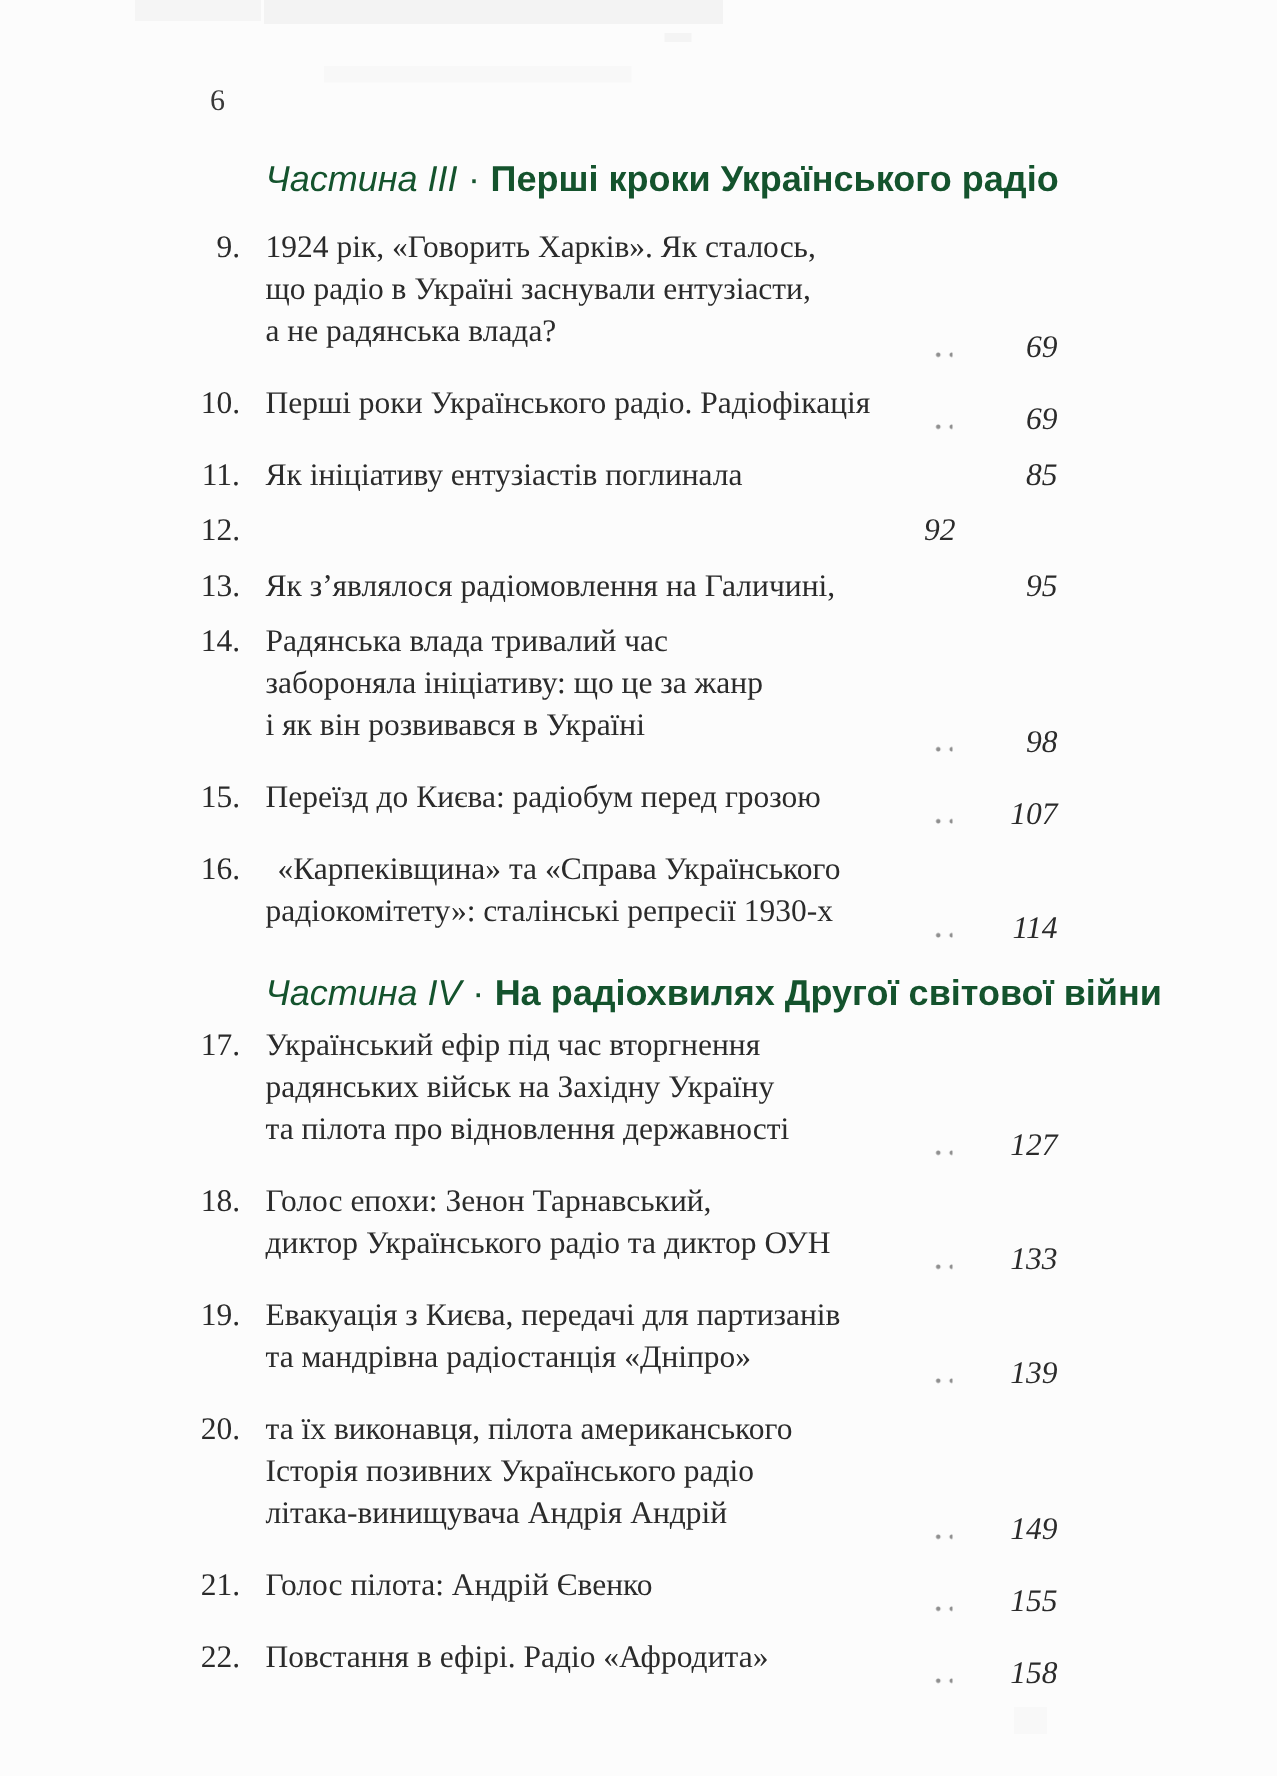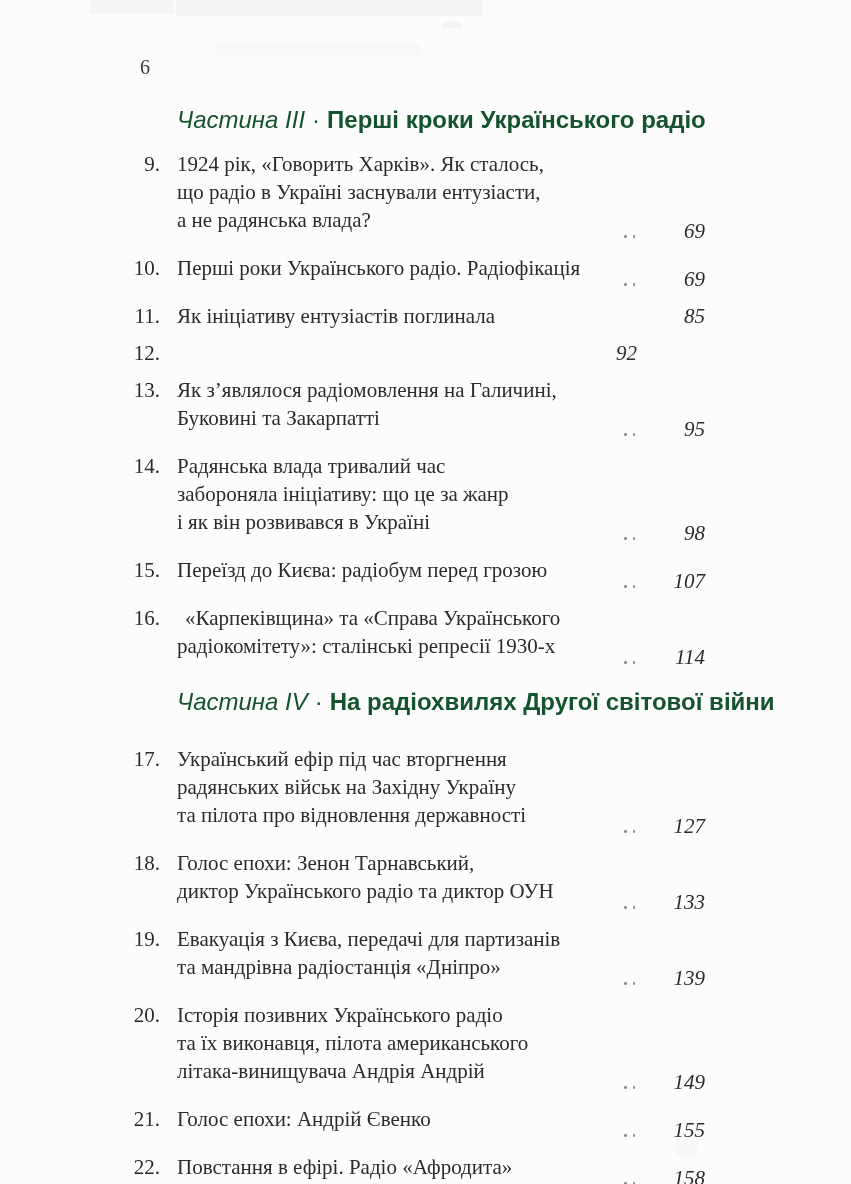--- a/index.html
+++ b/index.html
@@ -31,21 +31,21 @@
   }
   .content{
     position:absolute;left:100px;top:105px;width:605px;
   }
   .part-heading{
     margin:0 0 15px 77px;
     font-family:"Liberation Sans", sans-serif;
     font-size:24px;line-height:30px;font-weight:400;color:#14532d;
     white-space:nowrap;
   }
-  .part-heading.second{margin-top:16px;margin-bottom:28px;}
+  .part-heading.second{margin-top:16px;margin-bottom:4px;}
   .part-label{font-style:italic;}
   .sep{margin:0 7px;}
   .part-title{font-weight:700;}
 
   .entry{
     display:grid;
     grid-template-columns:60px 477px 68px;
     margin-bottom:9px;
     font-size:21px;line-height:28px;
   }
@@ -118,24 +118,20 @@
 
     <div class="entry">
       <span class="num">12.</span>
       <span class="pg">92</span>
     </div>
 
     <div class="entry">
       <span class="num">13.</span>
       <span class="body">
         <span class="line">Як з’являлося радіомовлення на Галичині,</span>
-        <span class="line last">
-          <span class="txt">Буковині та Закарпатті</span>
-          <span class="leader"></span>
-        </span>
       </span>
       <span class="pg">95</span>
     </div>
 
     <div class="entry">
       <span class="num">14.</span>
       <span class="body">
         <span class="line">Радянська влада тривалий час</span>
         <span class="line">забороняла ініціативу: що це за жанр</span>
         <span class="line last">
@@ -206,35 +202,35 @@
           <span class="txt">та мандрівна радіостанція «Дніпро»</span>
           <span class="leader"></span>
         </span>
       </span>
       <span class="pg">139</span>
     </div>
 
     <div class="entry">
       <span class="num">20.</span>
       <span class="body">
+        <span class="line">та їх виконавця, пілота американського</span>
         <span class="line">Історія позивних Українського радіо</span>
-        <span class="line">та їх виконавця, пілота американського</span>
         <span class="line last">
           <span class="txt">літака-винищувача Андрія Андрій</span>
           <span class="leader"></span>
         </span>
       </span>
       <span class="pg">149</span>
     </div>
 
     <div class="entry">
       <span class="num">21.</span>
       <span class="body">
         <span class="line last">
-          <span class="txt">Голос епохи: Андрій Євенко</span>
+          <span class="txt">Голос пілота: Андрій Євенко</span>
           <span class="leader"></span>
         </span>
       </span>
       <span class="pg">155</span>
     </div>
 
     <div class="entry">
       <span class="num">22.</span>
       <span class="body">
         <span class="line last">

